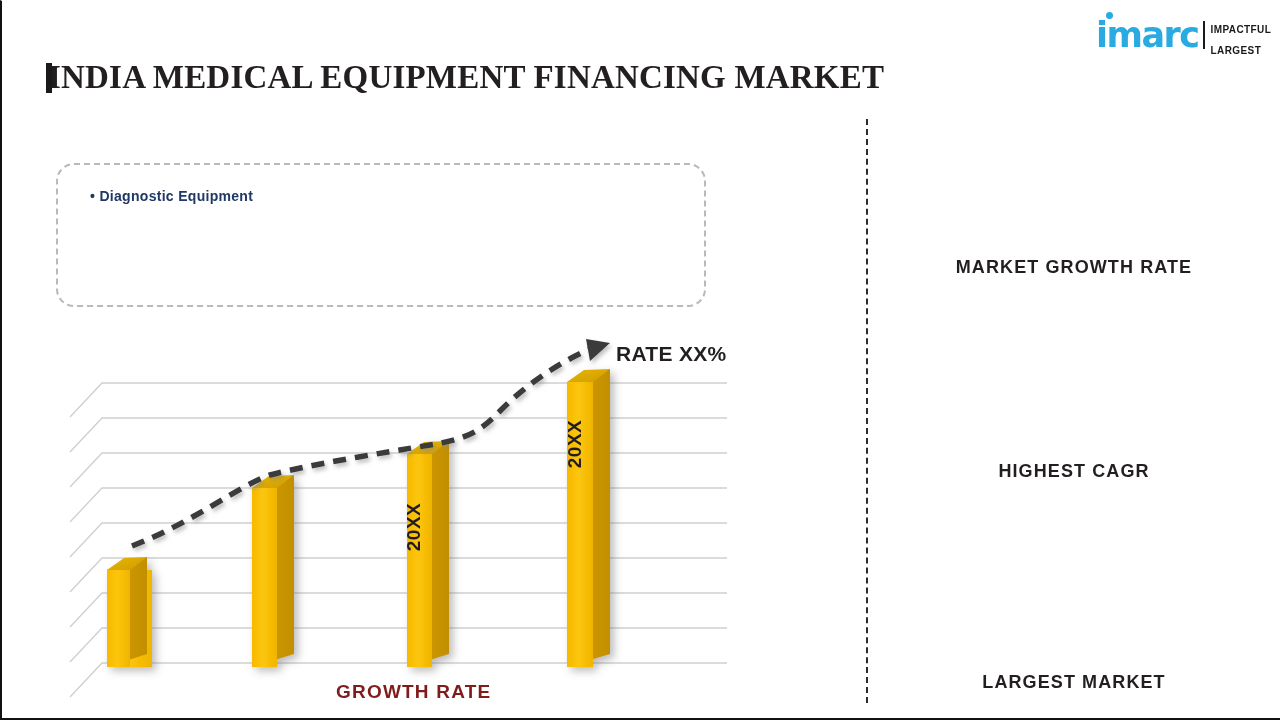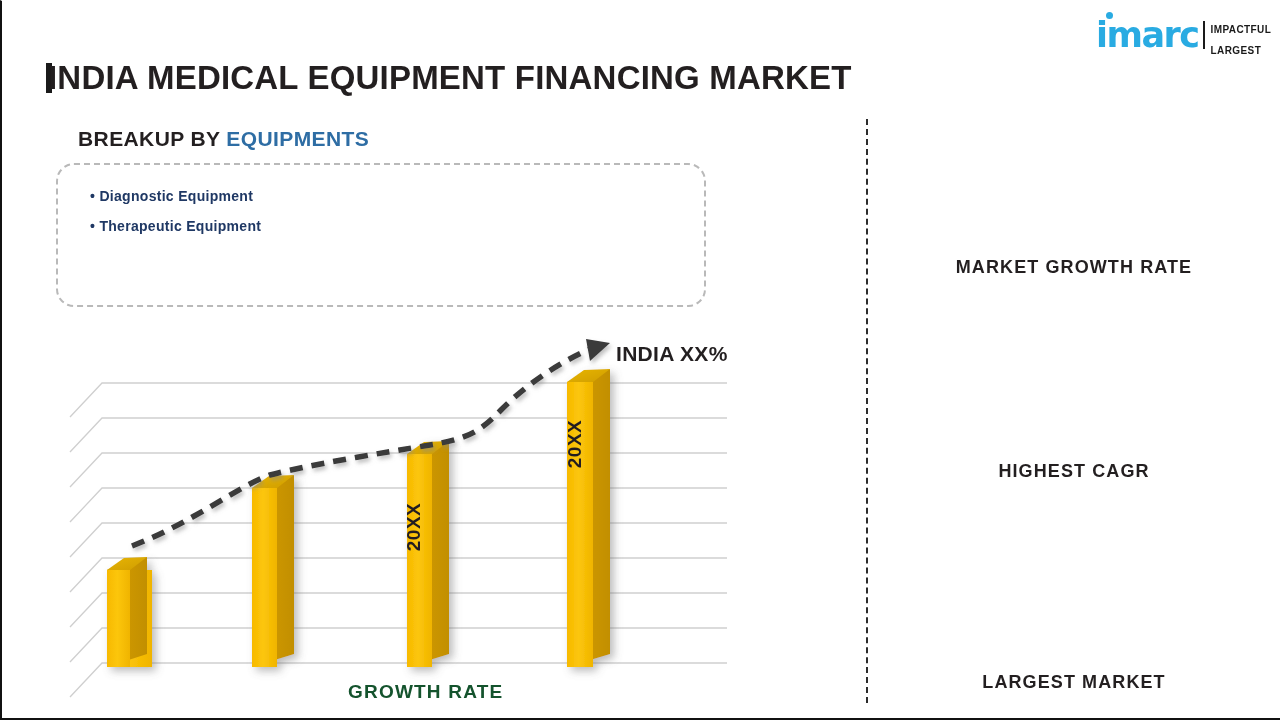--- a/index.html
+++ b/index.html
@@ -52,21 +52,21 @@
   
   #title-accent{
     position:absolute;left:44px;top:62px;
     width:6px;height:30px;background:#1a1a1a;
   }
   #title{
     position:absolute;left:46px;top:58px;
     font-size:33px;font-weight:bold;
     color:#231f20;letter-spacing:.2px;
     white-space:nowrap;
-    font-family:Liberation Sans, sans-serif;
+    font-family:Liberation Serif, serif;
   }
 
   
   #breakup-heading{
     position:absolute;left:76px;top:126px;
     font-size:21px;font-weight:bold;letter-spacing:.4px;
     white-space:nowrap;
   }
   #breakup-heading .dark{color:#231f20;}
   #breakup-heading .blue{color:#2e6da4;}
@@ -108,22 +108,22 @@
     font-size:19px;
     font-weight:bold;
     letter-spacing:.5px;
   }
   #cagr-chart-label{
     position:absolute;left:614px;top:341px;
     font-size:21px;font-weight:bold;color:#231f20;
     letter-spacing:.3px;white-space:nowrap;
   }
   #growth-rate-label{
-    position:absolute;left:346px;top:680px;
-    font-size:19px;font-weight:bold;color:#14532d;
+    position:absolute;left:334px;top:680px;
+    font-size:19px;font-weight:bold;color:#7f1d1d;
     letter-spacing:1.2px;white-space:nowrap;
   }
   .caption{
     position:absolute;
     width:100%;text-align:center;
     font-size:18px;font-weight:bold;
     color:#231f20;letter-spacing:1.1px;
     white-space:nowrap;
   }
   #caption-growth{left:0;top:256px;}
@@ -147,27 +147,23 @@
     <div class="bar"></div>
     <div>
       <div class="tag">IMPACTFUL</div>
       <div class="tag">LARGEST</div>
     </div>
   </div>
 
   <div id="title-accent"></div>
   <div id="title">INDIA MEDICAL EQUIPMENT FINANCING MARKET</div>
 
-  <div id="breakup-heading">
-    <span class="dark">BREAKUP BY </span><span class="blue">EQUIPMENTS</span>
-  </div>
 
   <div id="list-box">
     <div class="item">• Diagnostic Equipment</div>
-    <div class="item">• Therapeutic Equipment</div>
   </div>
 
   <div id="divider"></div>
 
   <div id="chart">
     <svg width="690" height="380" viewBox="0 0 690 380">
       <defs>
         <linearGradient id="barFront" x1="0" y1="0" x2="1" y2="0">
           <stop offset="0%" stop-color="#f7b900"></stop>
           <stop offset="45%" stop-color="#fcc60b"></stop>
@@ -236,21 +232,21 @@
       <g filter="url(#lineShadow)">
         <path d="M 70 219 C 130 196, 178 158, 208 148
                  C 250 137, 320 126, 368 118
                  C 405 112, 418 105, 440 82
                  C 470 52, 505 32, 528 22" fill="none" stroke="#3a3a3a" stroke-width="5.5" stroke-dasharray="13 9" stroke-linecap="butt"></path>
         <polygon points="528,34 548,16 524,12" fill="#3a3a3a"></polygon>
       </g>
     </svg>
   </div>
 
-  <div id="cagr-chart-label">INDIA XX%</div>
+  <div id="cagr-chart-label">RATE XX%</div>
   <div id="growth-rate-label">GROWTH RATE</div>
 
   <div id="right-col">
 
     <div class="caption" id="caption-growth">MARKET  GROWTH  RATE</div>
 
     <div class="caption" id="caption-highest">HIGHEST CAGR</div>
 
     <div class="caption" id="caption-largest">LARGEST  MARKET</div>
 

